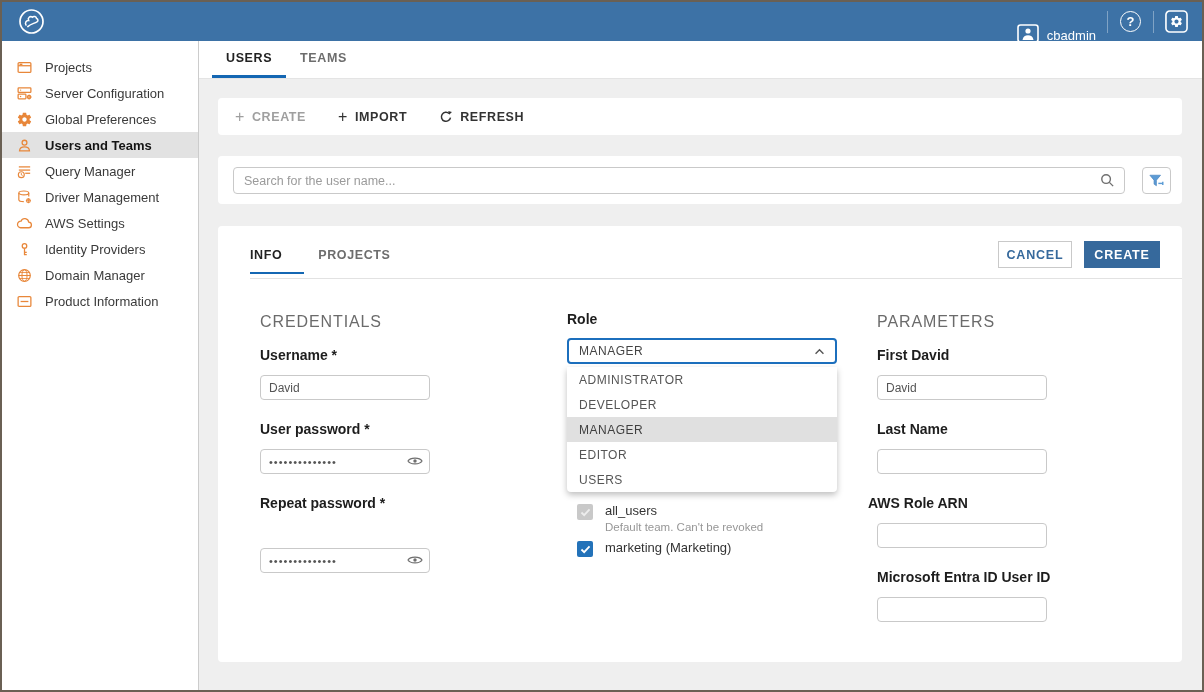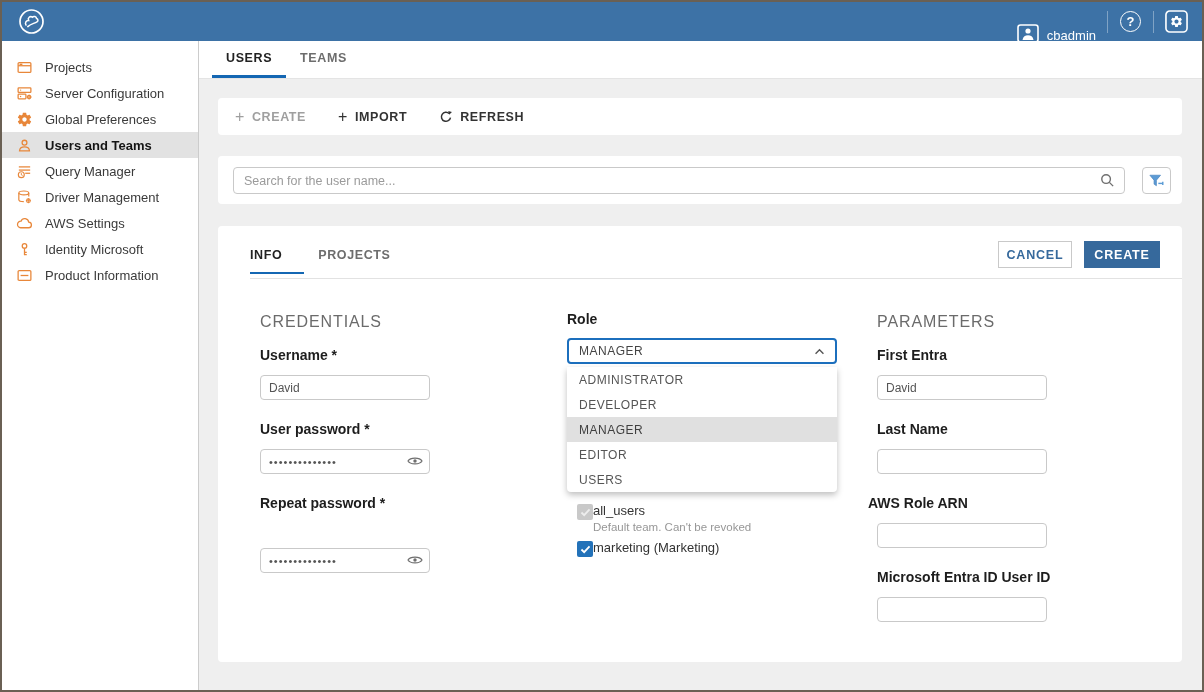--- a/index.html
+++ b/index.html
@@ -60,21 +60,21 @@
   .pw-wrap { position:relative; width:170px; }
   .pw-wrap input { letter-spacing:1px; font-size:11px; padding-right:28px; }
   .pw-eye { position:absolute; right:7px; top:6px; cursor:pointer; }
 
   .role-select { position:absolute; width:270px; height:26px; border:2px solid #1c6fbd; border-radius:4px; background:#fff; display:flex; align-items:center; justify-content:space-between; padding:0 10px; cursor:pointer; }
   .role-select span { font-size:12px; color:#444; letter-spacing:0.5px; }
   .dropdown { position:absolute; width:270px; background:#fff; border-radius:0 0 4px 4px; box-shadow:0 3px 6px rgba(0,0,0,0.25); z-index:5; }
   .dd-item { height:25px; display:flex; align-items:center; padding-left:12px; font-size:12px; color:#555; letter-spacing:0.5px; cursor:pointer; }
   .dd-item.highlight { background:#e0e0e0; color:#3f3f3f; }
 
-  .team-row { position:absolute; display:flex; gap:0; align-items:flex-start; cursor:pointer; }
+  .team-row { position:absolute; display:flex; gap:12px; align-items:flex-start; cursor:pointer; }
   .cbx { width:16px; height:16px; border-radius:2px; display:flex; align-items:center; justify-content:center; flex:0 0 auto; margin-top:1px; }
   .cbx.disabled { background:#c9c9c9; }
   .cbx.checked { background:#2372b9; }
   .team-name { font-size:13px; color:#333; line-height:15px; }
   .team-note { font-size:11.5px; color:#979797; margin-top:3px; }
 </style>
 </head>
 <body>
 
 <div class="screen">
@@ -180,23 +180,33 @@
       <span>AWS Settings</span>
     </div>
 
     <div class="side-item">
       <svg width="17" height="17" viewBox="0 0 24 24">
           <circle cx="12" cy="7" r="3.2" fill="none" stroke="#e8873a" stroke-width="1.8"></circle>
           <line x1="12" y1="10.2" x2="12" y2="20" stroke="#e8873a" stroke-width="1.8"></line>
           <line x1="12" y1="16" x2="15.2" y2="16" stroke="#e8873a" stroke-width="1.8"></line>
           <line x1="12" y1="19.2" x2="15.2" y2="19.2" stroke="#e8873a" stroke-width="1.8"></line>
         </svg>
-      <span>Identity Microsoft</span>
-    </div>
-
+      <span>Identity Providers</span>
+    </div>
+
+    <div class="side-item">
+      <svg width="17" height="17" viewBox="0 0 24 24">
+          <circle cx="12" cy="12" r="8.2" fill="none" stroke="#e8873a" stroke-width="1.7"></circle>
+          <ellipse cx="12" cy="12" rx="3.6" ry="8.2" fill="none" stroke="#e8873a" stroke-width="1.4"></ellipse>
+          <line x1="3.8" y1="12" x2="20.2" y2="12" stroke="#e8873a" stroke-width="1.4"></line>
+          <line x1="4.8" y1="7.8" x2="19.2" y2="7.8" stroke="#e8873a" stroke-width="1.2"></line>
+          <line x1="4.8" y1="16.2" x2="19.2" y2="16.2" stroke="#e8873a" stroke-width="1.2"></line>
+        </svg>
+      <span>Domain Manager</span>
+    </div>
 
     <div class="side-item">
       <svg width="17" height="17" viewBox="0 0 24 24">
           <rect x="3" y="5" width="18" height="14" rx="1.5" fill="none" stroke="#e8873a" stroke-width="1.8"></rect>
           <line x1="6.5" y1="12" x2="17.5" y2="12" stroke="#e8873a" stroke-width="1.8"></line>
         </svg>
       <span>Product Information</span>
     </div>
 
   </div>
@@ -312,21 +322,21 @@
               <polyline points="1.5,5 4.5,8 10.5,1.5" fill="none" stroke="#fff" stroke-width="2"></polyline>
             </svg>
         </span>
         <span>
           <div class="team-name">marketing (Marketing)</div>
         </span>
       </div>
 
       <div class="abs section-hdr" style="left:659px; top:87px;">PARAMETERS</div>
 
-      <div class="abs fld-label" style="left:659px; top:121px;">First Entra</div>
+      <div class="abs fld-label" style="left:659px; top:121px;">First David</div>
       <input class="abs txt-input" style="left: 659px; top: 149px;" type="text" value="David">
 
       <div class="abs fld-label" style="left:659px; top:195px;">Last Name</div>
       <input class="abs txt-input" style="left: 659px; top: 223px;" type="text" value="">
 
       <div class="abs fld-label" style="left:650px; top:269px;">AWS Role ARN</div>
       <input class="abs txt-input" style="left: 659px; top: 297px;" type="text" value="">
 
       <div class="abs fld-label" style="left:659px; top:343px;">Microsoft Entra ID User ID</div>
       <input class="abs txt-input" style="left: 659px; top: 371px;" type="text" value="">

